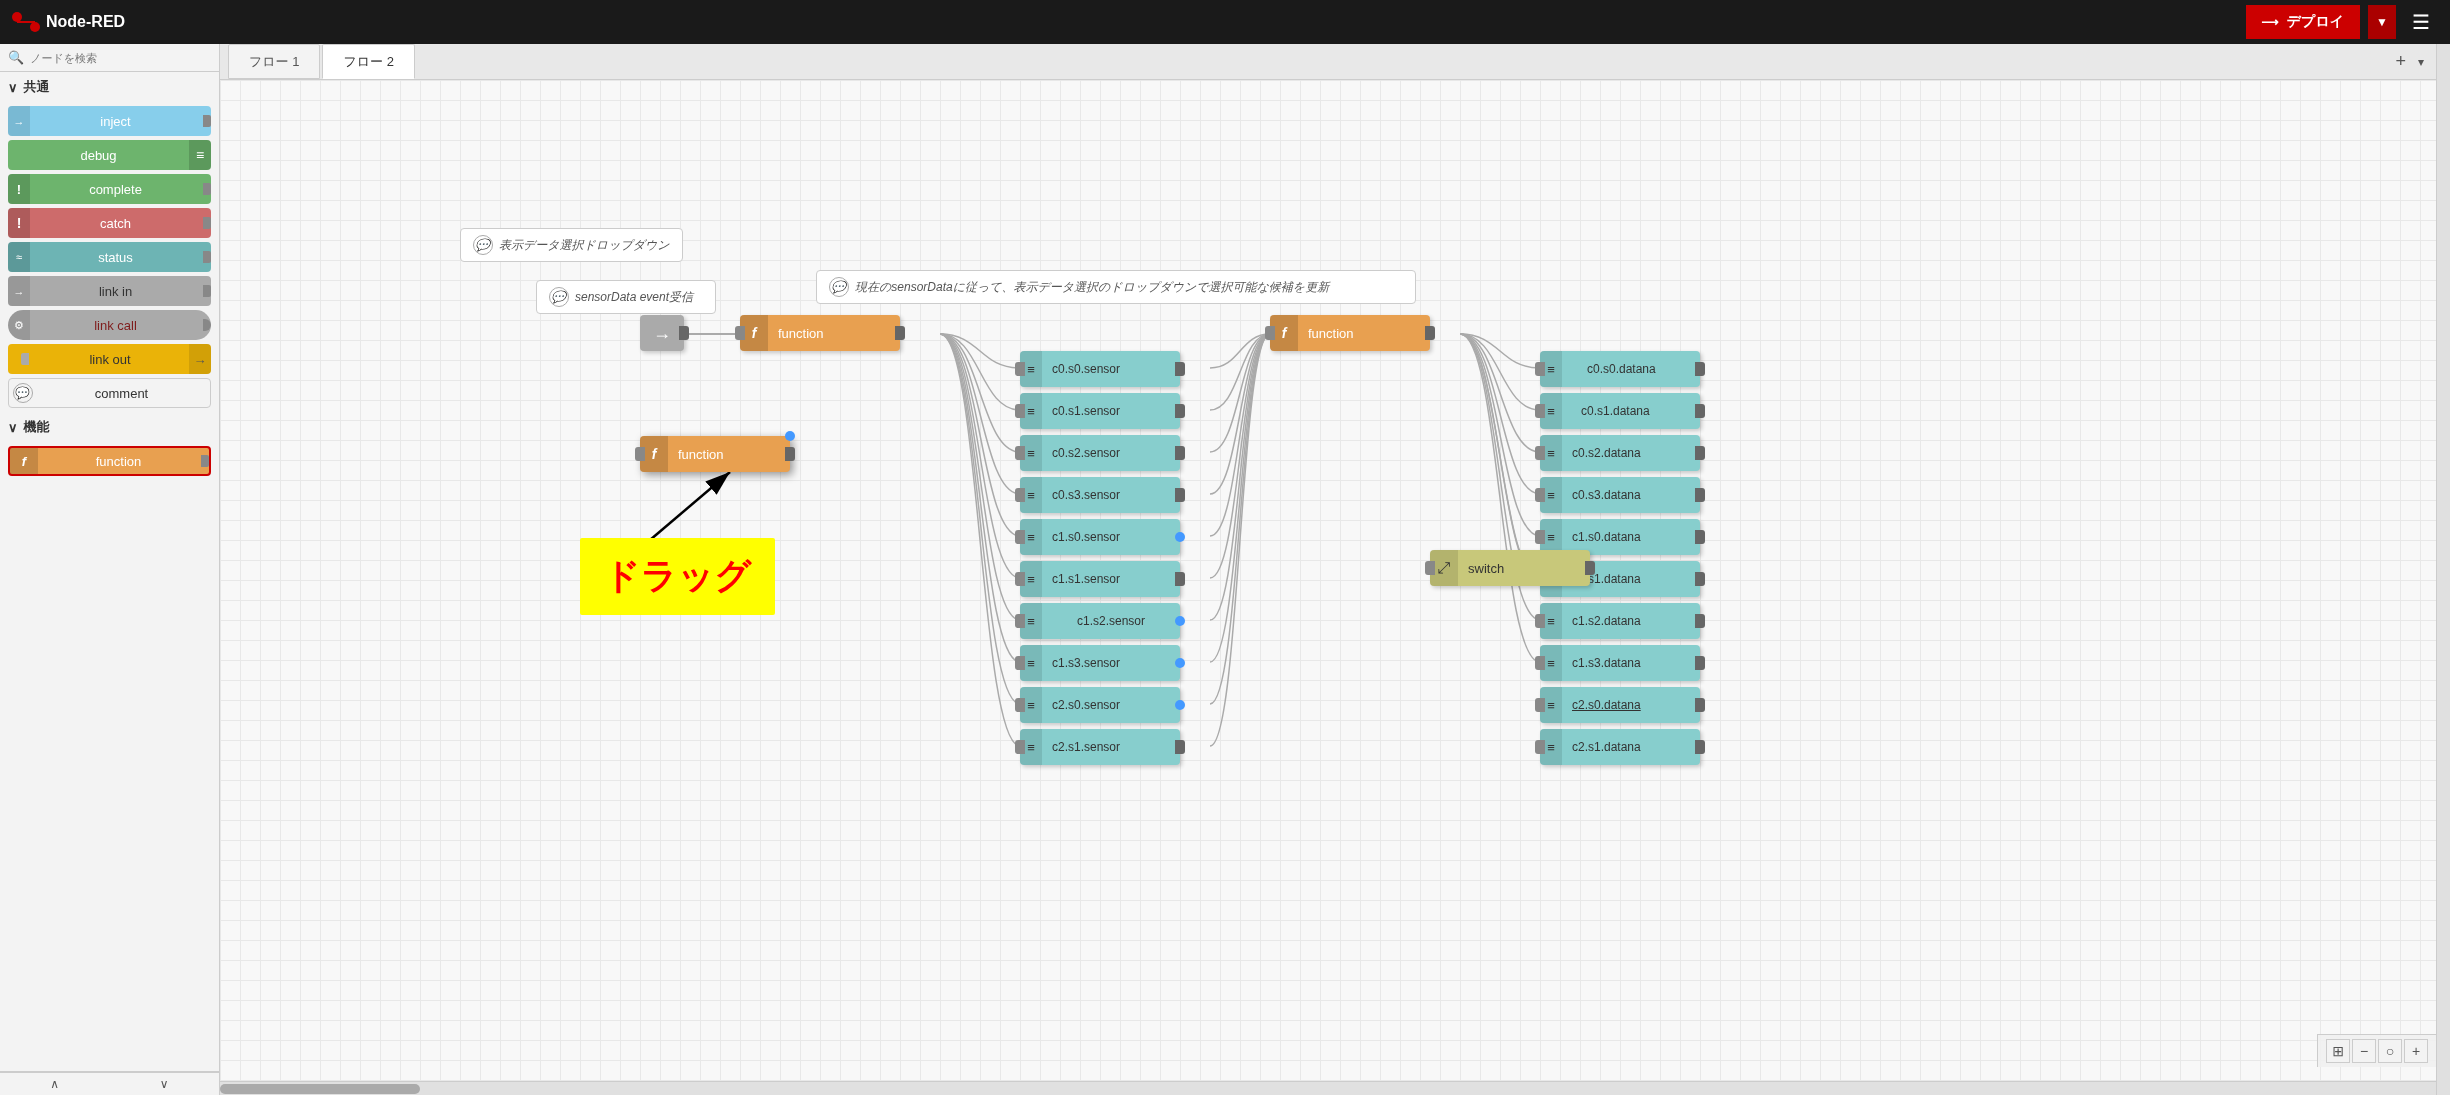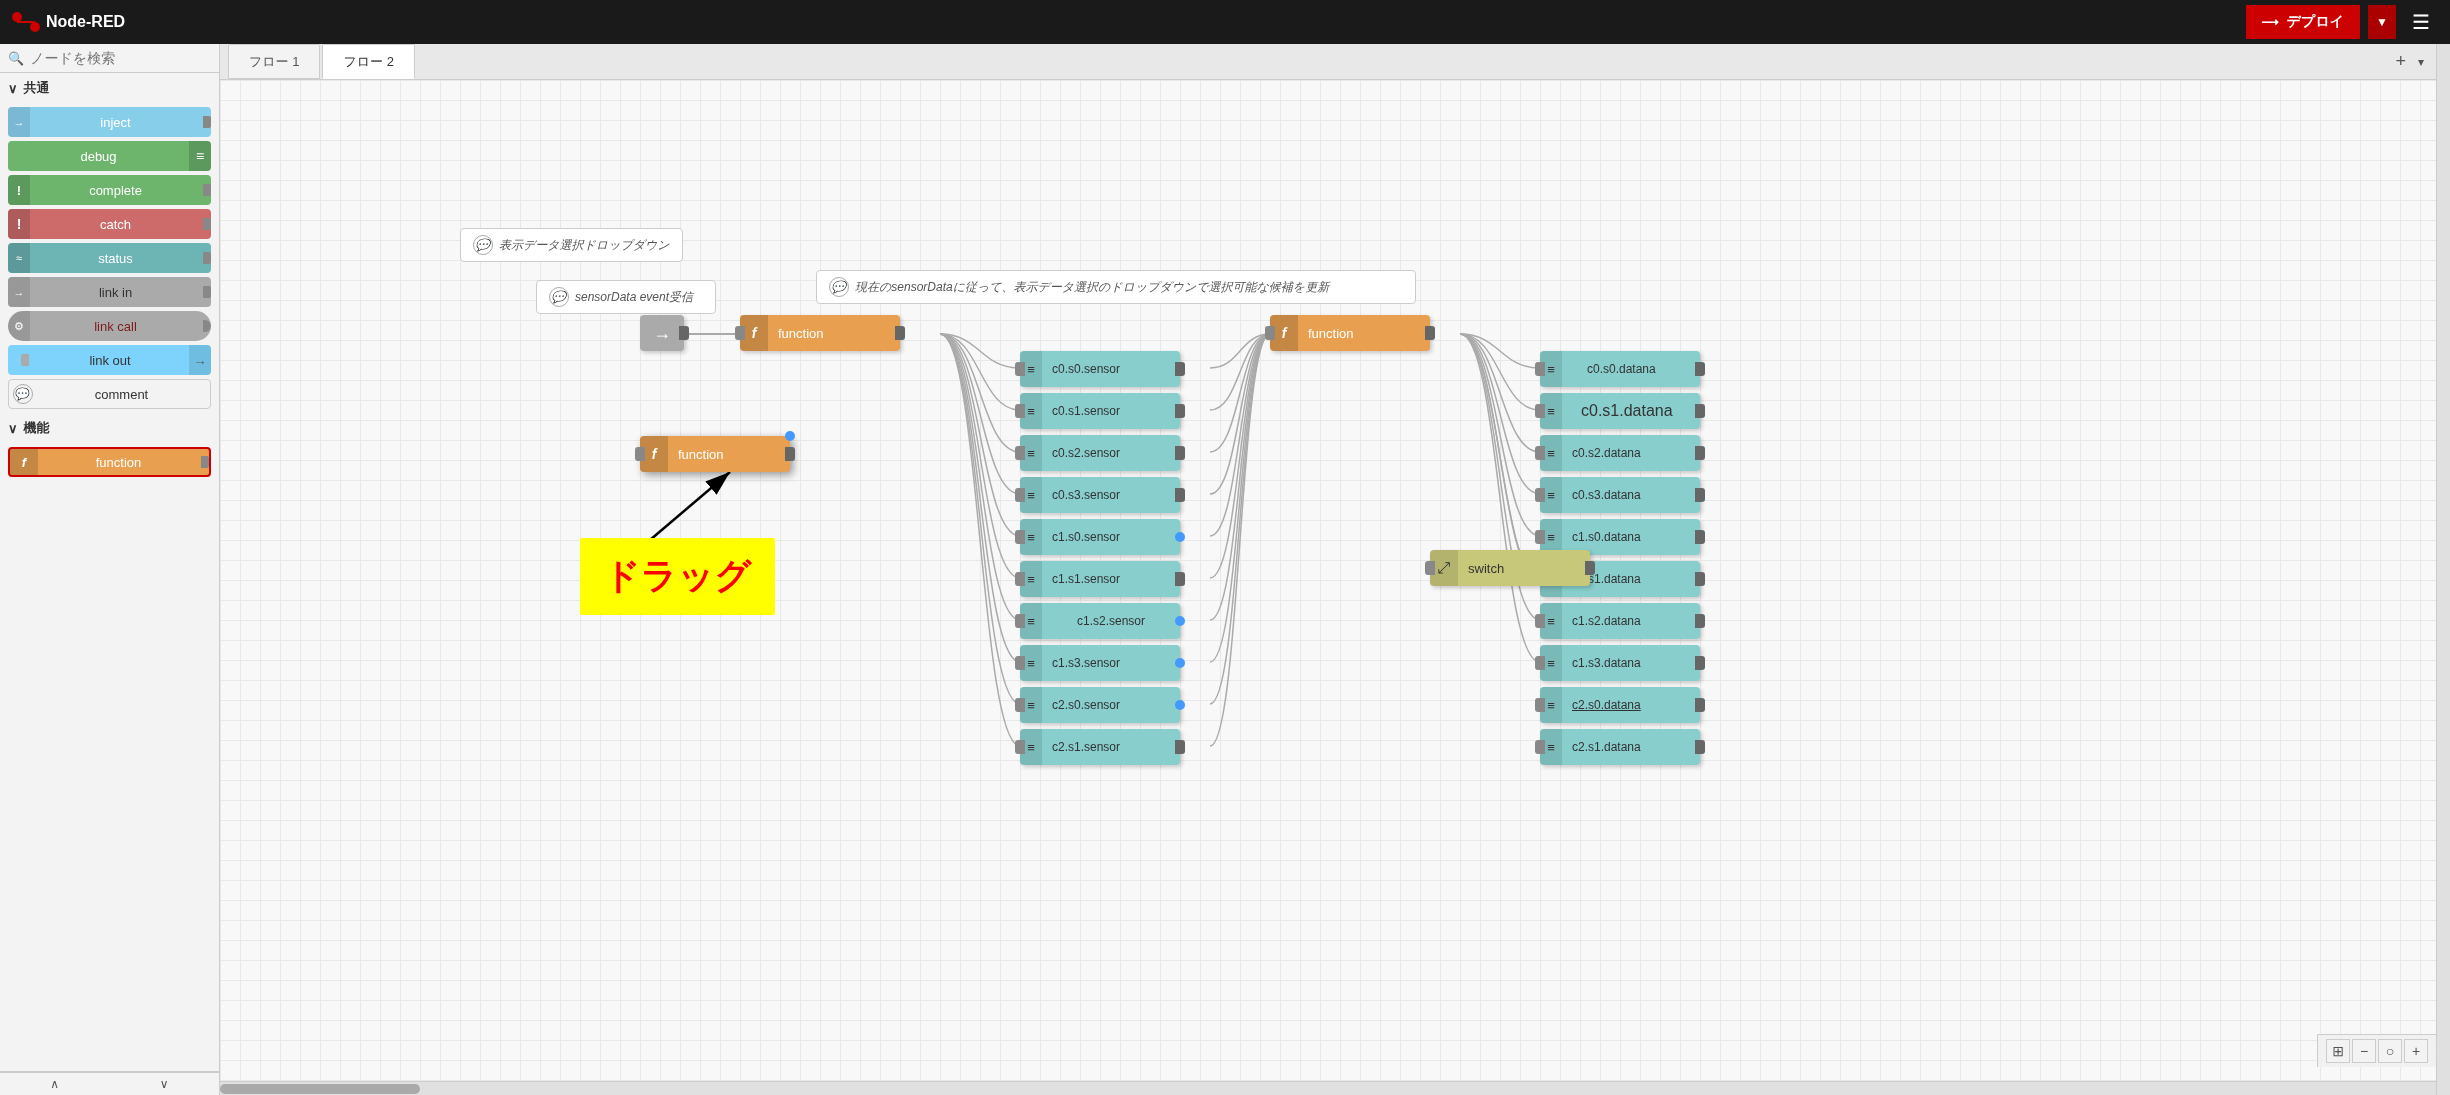--- a/index.html
+++ b/index.html
@@ -81,21 +81,21 @@
       padding: 6px 8px;
       border-bottom: 1px solid #ccc;
       background: #f3f3f3;
       display: flex;
       align-items: center;
       gap: 6px;
     }
     .sidebar-search input {
       border: none;
       background: transparent;
-      font-size: 14px;
+      font-size: 11px;
       width: 100%;
       outline: none;
     }
     .sidebar-content {
       flex: 1;
       overflow-y: auto;
       overflow-x: hidden;
     }
     .sidebar-section-header {
       display: flex;
@@ -124,21 +124,21 @@
       position: relative;
       overflow: hidden;
     }
     .node-inject { background: #87ceeb; }
     .node-debug { background: #6db46d; }
     .node-complete { background: #6db46d; }
     .node-catch { background: #cd6b6b; }
     .node-status { background: #6db4b4; }
     .node-linkin { background: #aaa; }
     .node-linkcall { background: #aaa; }
-    .node-linkout { background: #7dd3fc; padding-left: 13px; }
+    .node-linkout { background: #eab308; padding-left: 13px; }
     .node-comment { background: #f3f3f3; border: 1px solid #ccc; }
     .node-function-sidebar { background: #e8a050; border: 2px solid #c00; }
     .node-label {
       flex: 1;
       text-align: center;
       color: #fff;
       font-weight: 500;
     }
     .node-comment .node-label { color: #333; }
     .node-port-left {
@@ -681,21 +681,21 @@
       </div>
 
       <div class="flow-node node-sensor" style="left: 1320px; top: 271px; width: 160px;">
         <div style="width:22px; height:36px; background:rgba(0,0,0,0.1); display:flex; align-items:center; justify-content:center; border-radius:4px 0 0 4px; flex-shrink:0;">≡</div>
         <span class="flow-node-label" style="font-size:12px;padding-left:25px;">c0.s0.datana</span>
         <div class="flow-node-port-left"></div>
         <div class="flow-node-port-right"></div>
       </div>
       <div class="flow-node node-sensor" style="left: 1320px; top: 313px; width: 160px;">
         <div style="width:22px; height:36px; background:rgba(0,0,0,0.1); display:flex; align-items:center; justify-content:center; border-radius:4px 0 0 4px; flex-shrink:0;">≡</div>
-        <span class="flow-node-label" style="font-size:16px;padding-left:19px;">c0.s1.datana</span>
+        <span class="flow-node-label" style="font-size:12px;padding-left:19px;">c0.s1.datana</span>
         <div class="flow-node-port-left"></div>
         <div class="flow-node-port-right"></div>
       </div>
       <div class="flow-node node-sensor" style="left: 1320px; top: 355px; width: 160px;">
         <div style="width:22px; height:36px; background:rgba(0,0,0,0.1); display:flex; align-items:center; justify-content:center; border-radius:4px 0 0 4px; flex-shrink:0;">≡</div>
         <span class="flow-node-label" style="font-size:12px;">c0.s2.datana</span>
         <div class="flow-node-port-left"></div>
         <div class="flow-node-port-right"></div>
       </div>
       <div class="flow-node node-sensor" style="left: 1320px; top: 397px; width: 160px;">

